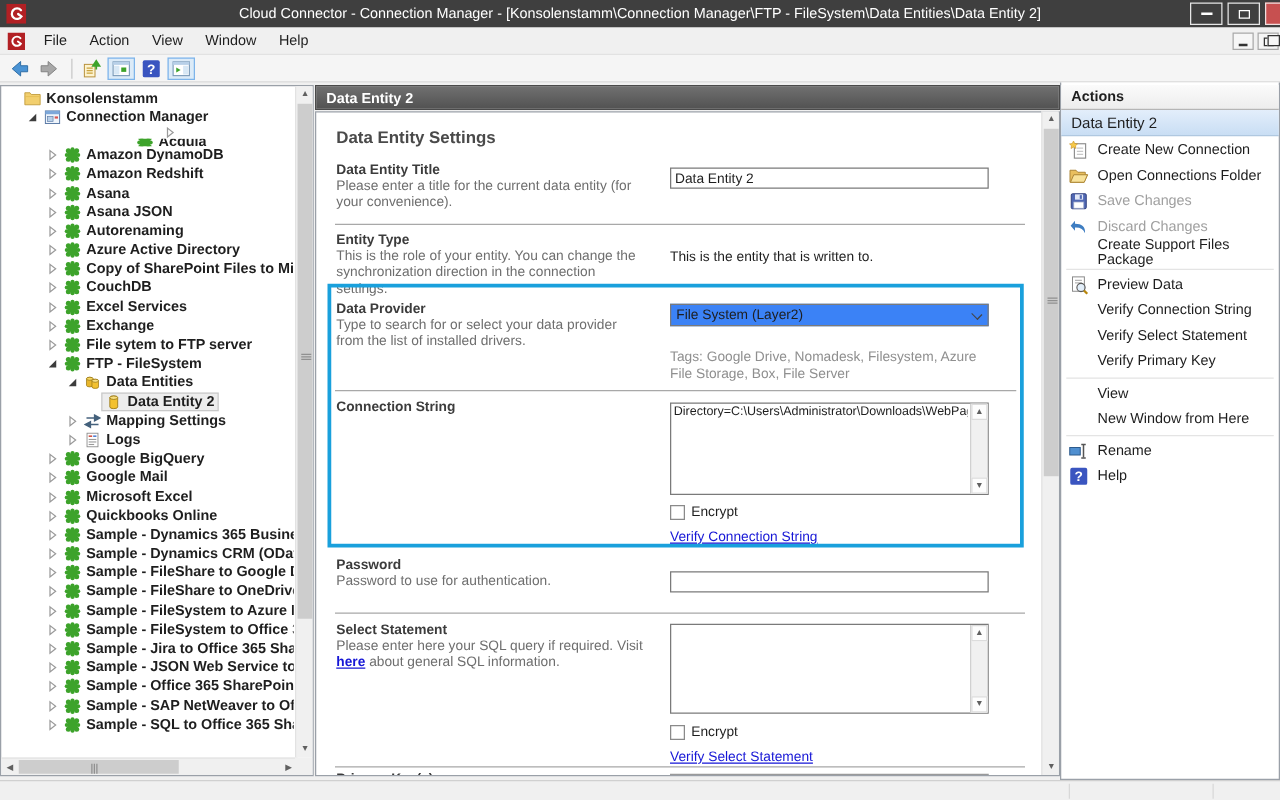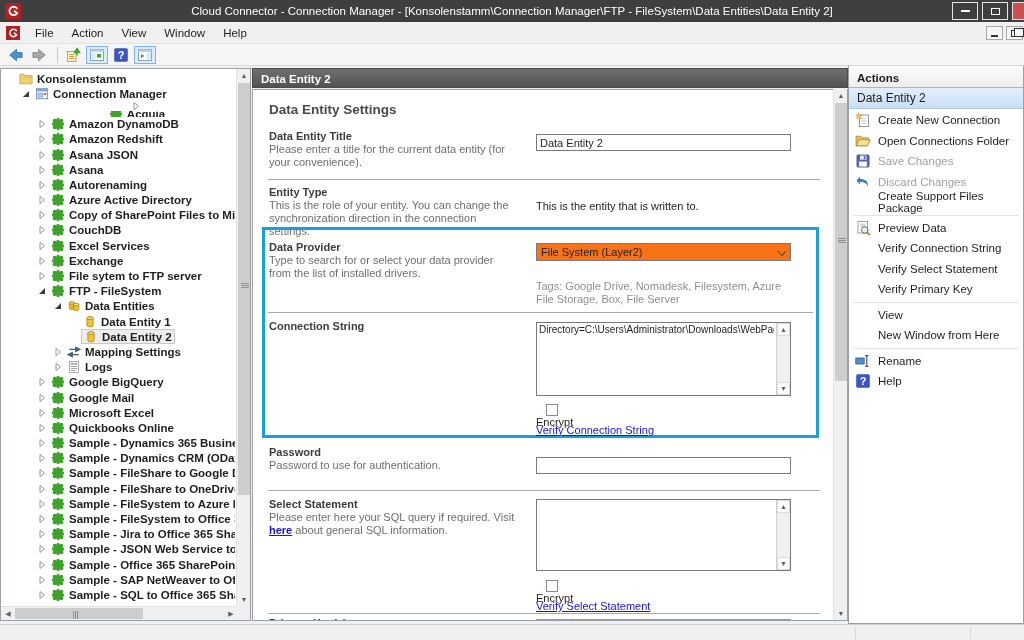--- a/index.html
+++ b/index.html
@@ -62,29 +62,29 @@
   .center-pane { position:absolute; left:252px; top:0; width:596px; height:558px; }
   .center-header { position:absolute; left:0; top:2px; width:596px; height:20px; background:linear-gradient(#707070,#525252); color:#fff; font-size:11.5px; font-weight:bold; line-height:20px; padding-left:8px; border:1px solid #4a4a4a; }
   .center-content { position:absolute; left:0; top:23px; width:596px; height:532px; background:#fff; border:1px solid #9aa0a8; overflow:hidden; }
 
   .fhead { position:absolute; left:16px; top:12px; font-size:13.5px; font-weight:bold; color:#4a4a4a; }
   .flabel { position:absolute; font-size:11px; font-weight:bold; color:#3c3c3c; }
   .fdesc { position:absolute; font-size:11px; color:#6e6e6e; line-height:13px; width:248px; }
   .fval { position:absolute; font-size:11px; color:#1e1e1e; }
   .fhr { position:absolute; left:15px; width:552px; height:1px; background:#a8a8a8; }
   .tinput { position:absolute; width:255px; height:17px; border:1px solid #7a7a7a; font-size:11px; padding:1px 3px; font-family:"Liberation Sans",sans-serif; background:#fff; color:#1e1e1e; }
-  .fselect { position:absolute; width:255px; height:18px; border:1px solid #7a7a7a; background:#f97316; font-size:11px; line-height:16px; padding-left:4px; color:#1e1e1e; }
+  .fselect { position:absolute; width:255px; height:18px; border:1px solid #7a7a7a; background:#3b82f6; font-size:11px; line-height:16px; padding-left:4px; color:#1e1e1e; }
   .chev { position:absolute; right:5px; top:4px; width:7px; height:7px; border-right:1.4px solid #444; border-bottom:1.4px solid #444; transform:rotate(45deg) scale(1,.8); }
   .ftags { position:absolute; font-size:11px; color:#8f8f8f; line-height:13px; width:252px; }
   .farea { position:absolute; width:255px; border:1px solid #7a7a7a; background:#fff; }
   .farea .txt { position:absolute; left:2px; top:1px; right:16px; font-size:10px; color:#1e1e1e; white-space:nowrap; overflow:hidden; }
   .area-sb { position:absolute; right:0; top:0; bottom:0; width:14px; background:#f0f0f0; border-left:1px solid #d0d0d0; }
   .area-sb .up,.area-sb .dn { position:absolute; left:0; width:13px; height:13px; display:flex; align-items:center; justify-content:center; font-size:7px; color:#606060; border:1px solid #dcdcdc; background:#fdfdfd; }
   .area-sb .up { top:0; } .area-sb .dn { bottom:0; }
-  .fcheck { position:absolute; display:flex; align-items:center; font-size:11px; color:#1e1e1e;flex-direction:column; }
+  .fcheck { position:absolute; display:flex; align-items:center; font-size:11px; color:#1e1e1e; }
   .fcheck .box { width:12px; height:12px; border:1px solid #8a8a8a; background:#fff; margin-right:5px; }
   .flink { position:absolute; font-size:11px; color:#1616d6; text-decoration:underline; cursor:pointer; }
   .blue-box { position:absolute; left:9px; top:137px; width:557px; height:211px; border:3px solid #19a0dc; }
   .nextbar { position:absolute; background:#9a9a9a; }
   .center-vscroll { position:absolute; right:1px; top:23px; width:14px; height:531px; background:#f0f0f0; border-left:1px solid #e2e2e2; }
 
   
   .actions-pane { position:absolute; left:848px; top:0; width:176px; height:558px; background:#fff; border:1px solid #9aa0a8; border-top:none; }
   .actions-header { position:absolute; left:0; top:2px; width:174px; height:20px; background:linear-gradient(#fbfbfb,#ededed); border-bottom:1px solid #b5b5b5; font-size:11.5px; font-weight:bold; color:#1e1e1e; line-height:20px; padding-left:8px; }
   .actions-group { position:absolute; left:0; top:22px; width:174px; height:21px; background:linear-gradient(#e3eefb,#c9def4); border-bottom:1px solid #b0c8e0; font-size:12px; color:#1e1e1e; line-height:21px; padding-left:8px; }
@@ -317,46 +317,46 @@
                   <circle cx="4.2" cy="11.8" r="2.3"></circle>
                   <circle cx="11.8" cy="11.8" r="2.3"></circle>
                   <circle cx="8" cy="2.8" r="1.9"></circle>
                   <circle cx="8" cy="13.2" r="1.9"></circle>
                   <circle cx="2.8" cy="8" r="1.9"></circle>
                   <circle cx="13.2" cy="8" r="1.9"></circle>
                   <rect x="3.4" y="3.4" width="9.2" height="9.2" rx="2.4"></rect>
                 </g>
               </svg>
             </span>
+            <span class="tree-lbl">Asana</span>
+          </span>
+        </div>
+        <div class="tree-row" style="padding-left: 36px;">
+          <span class="tree-arrow">
+            <svg viewBox="0 0 10 10" width="100%" height="100%">
+              <path d="M3 1.5 L7.5 5 3 8.5z" fill="#fff" stroke="#9a9a9a" stroke-width="1"></path>
+            </svg>
+          </span>
+          <span class="row-body">
+            <span class="tree-ico">
+              <svg viewBox="0 0 16 16" width="100%" height="100%">
+                <g fill="#3da32b">
+                  <circle cx="4.2" cy="4.2" r="2.3"></circle>
+                  <circle cx="11.8" cy="4.2" r="2.3"></circle>
+                  <circle cx="4.2" cy="11.8" r="2.3"></circle>
+                  <circle cx="11.8" cy="11.8" r="2.3"></circle>
+                  <circle cx="8" cy="2.8" r="1.9"></circle>
+                  <circle cx="8" cy="13.2" r="1.9"></circle>
+                  <circle cx="2.8" cy="8" r="1.9"></circle>
+                  <circle cx="13.2" cy="8" r="1.9"></circle>
+                  <rect x="3.4" y="3.4" width="9.2" height="9.2" rx="2.4"></rect>
+                </g>
+              </svg>
+            </span>
             <span class="tree-lbl">Asana JSON</span>
-          </span>
-        </div>
-        <div class="tree-row" style="padding-left: 36px;">
-          <span class="tree-arrow">
-            <svg viewBox="0 0 10 10" width="100%" height="100%">
-              <path d="M3 1.5 L7.5 5 3 8.5z" fill="#fff" stroke="#9a9a9a" stroke-width="1"></path>
-            </svg>
-          </span>
-          <span class="row-body">
-            <span class="tree-ico">
-              <svg viewBox="0 0 16 16" width="100%" height="100%">
-                <g fill="#3da32b">
-                  <circle cx="4.2" cy="4.2" r="2.3"></circle>
-                  <circle cx="11.8" cy="4.2" r="2.3"></circle>
-                  <circle cx="4.2" cy="11.8" r="2.3"></circle>
-                  <circle cx="11.8" cy="11.8" r="2.3"></circle>
-                  <circle cx="8" cy="2.8" r="1.9"></circle>
-                  <circle cx="8" cy="13.2" r="1.9"></circle>
-                  <circle cx="2.8" cy="8" r="1.9"></circle>
-                  <circle cx="13.2" cy="8" r="1.9"></circle>
-                  <rect x="3.4" y="3.4" width="9.2" height="9.2" rx="2.4"></rect>
-                </g>
-              </svg>
-            </span>
-            <span class="tree-lbl">Asana</span>
           </span>
         </div>
         <div class="tree-row" style="padding-left: 36px;">
           <span class="tree-arrow">
             <svg viewBox="0 0 10 10" width="100%" height="100%">
               <path d="M3 1.5 L7.5 5 3 8.5z" fill="#fff" stroke="#9a9a9a" stroke-width="1"></path>
             </svg>
           </span>
           <span class="row-body">
             <span class="tree-ico">
@@ -561,32 +561,20 @@
           <span class="row-body">
             <span class="tree-ico">
               <svg viewBox="0 0 16 16" width="100%" height="100%">
                 <path d="M2.5 4.6 a3 1.4 0 0 1 6 0 v6 a3 1.4 0 0 1 -6 0z" fill="#e8b62c" stroke="#9c7a18" stroke-width="0.7"></path>
                 <ellipse cx="5.5" cy="4.6" rx="3" ry="1.4" fill="#f6d763" stroke="#9c7a18" stroke-width="0.7"></ellipse>
                 <path d="M7.5 6.4 a3 1.4 0 0 1 6 0 v5.6 a3 1.4 0 0 1 -6 0z" fill="#f3c12f" stroke="#9c7a18" stroke-width="0.7"></path>
                 <ellipse cx="10.5" cy="6.4" rx="3" ry="1.4" fill="#f8df80" stroke="#9c7a18" stroke-width="0.7"></ellipse>
               </svg>
             </span>
             <span class="tree-lbl">Data Entities</span>
-          </span>
-        </div>
-        <div class="tree-row" style="padding-left: 68px;">
-          <span class="tree-arrow"></span>
-          <span class="row-body">
-            <span class="tree-ico">
-              <svg viewBox="0 0 16 16" width="100%" height="100%">
-                <path d="M4.4 3.6 a3.6 1.6 0 0 1 7.2 0 v8.4 a3.6 1.6 0 0 1 -7.2 0z" fill="#f3c12f" stroke="#9c7a18" stroke-width="0.8"></path>
-                <ellipse cx="8" cy="3.6" rx="3.6" ry="1.6" fill="#f8df80" stroke="#9c7a18" stroke-width="0.8"></ellipse>
-              </svg>
-            </span>
-            <span class="tree-lbl">Data Entity 1</span>
           </span>
         </div>
         <div class="tree-row" style="padding-left: 68px;">
           <span class="tree-arrow"></span>
           <span class="row-body selected">
             <span class="tree-ico">
               <svg viewBox="0 0 16 16" width="100%" height="100%">
                 <path d="M4.4 3.6 a3.6 1.6 0 0 1 7.2 0 v8.4 a3.6 1.6 0 0 1 -7.2 0z" fill="#f3c12f" stroke="#9c7a18" stroke-width="0.8"></path>
                 <ellipse cx="8" cy="3.6" rx="3.6" ry="1.6" fill="#f8df80" stroke="#9c7a18" stroke-width="0.8"></ellipse>
               </svg>

